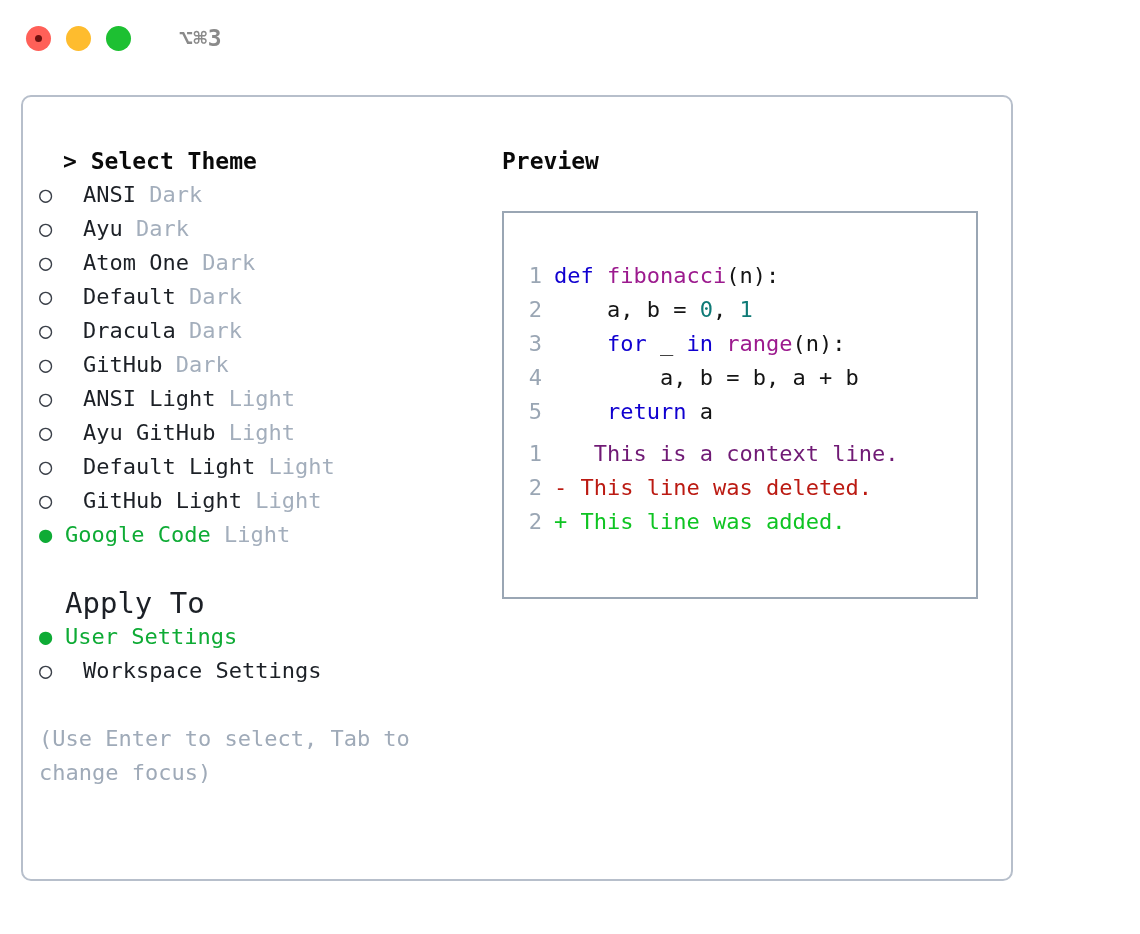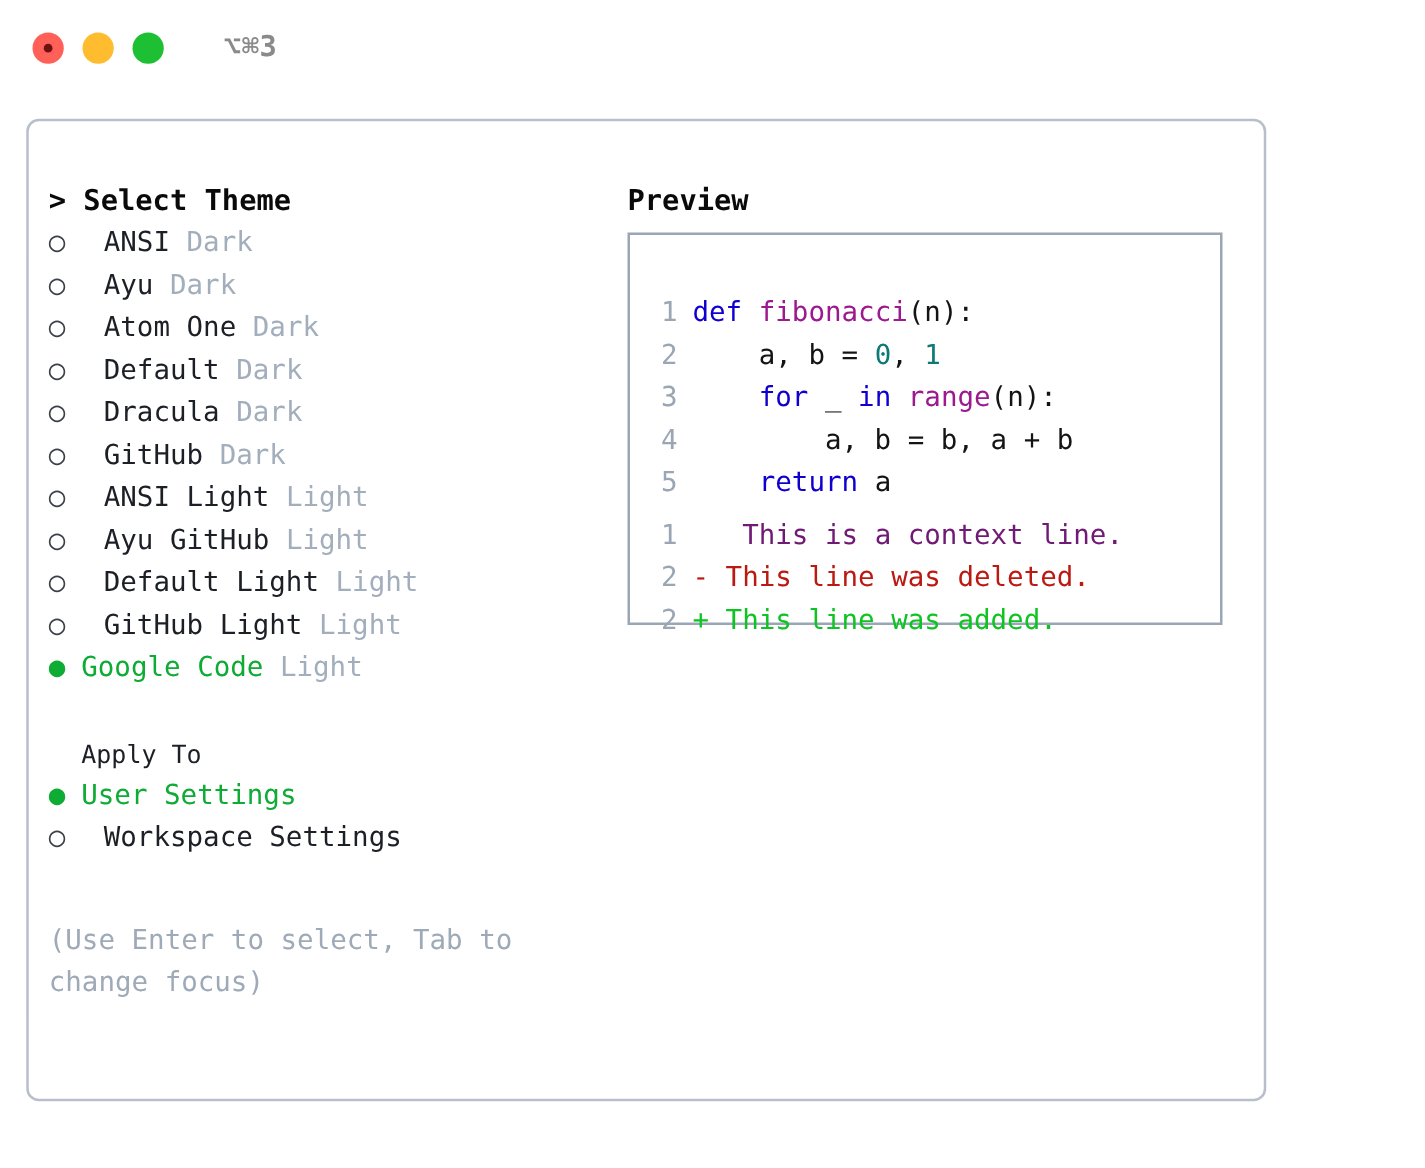--- a/index.html
+++ b/index.html
@@ -83,20 +83,21 @@
     left: 16px;
     top: 47px;
     width: 440px;
   }
   #theme-header {
     font-size: 23px;
     font-weight: 700;
     color: #0a0a0a;
     line-height: 34px;
     white-space: pre;
+    margin-left: 24px;
   }
   .opt-row {
     font-size: 22px;
     line-height: 34px;
     white-space: pre;
     color: #2b2f36;
   }
   .opt-marker {
     display: inline-block;
     width: 26px;
@@ -105,28 +106,28 @@
   .opt-marker.off { color: #3b4049; }
   .opt-label.on  { color: #0eab35; }
   .opt-label.off { color: #1c2026; margin-left: 18px; }
   .opt-kind {
     color: #a3aebc;
   }
   #apply-section {
     margin-top: 34px;
   }
   #apply-header {
-    font-size: 20px;
+    font-size: 29px;
     line-height: 34px;
     color: #1c2026;
     white-space: pre;
     padding-left: 26px;
   }
   #hint-text {
-    margin-top: 48px;
+    margin-top: 34px;
     font-size: 22px;
     line-height: 34px;
     color: #9faab8;
     white-space: pre-line;
     max-width: 415px;
   }
 
   
   #preview-column {
     position: absolute;
@@ -134,23 +135,23 @@
     top: 47px;
     width: 500px;
   }
   #preview-header {
     font-size: 23px;
     font-weight: 700;
     color: #0a0a0a;
     line-height: 34px;
   }
   #preview-box {
-    margin-top: 8px;
+    margin-top: 33px;
     width: 476px;
-    height: 314px;
+    height: 388px;
     border: 2px solid #9aa6b4;
     box-sizing: border-box;
     background: #ffffff;
     position: relative;
   }
   #code-area {
     position: absolute;
     left: 16px;
     top: 46px;
     font-size: 22px;

